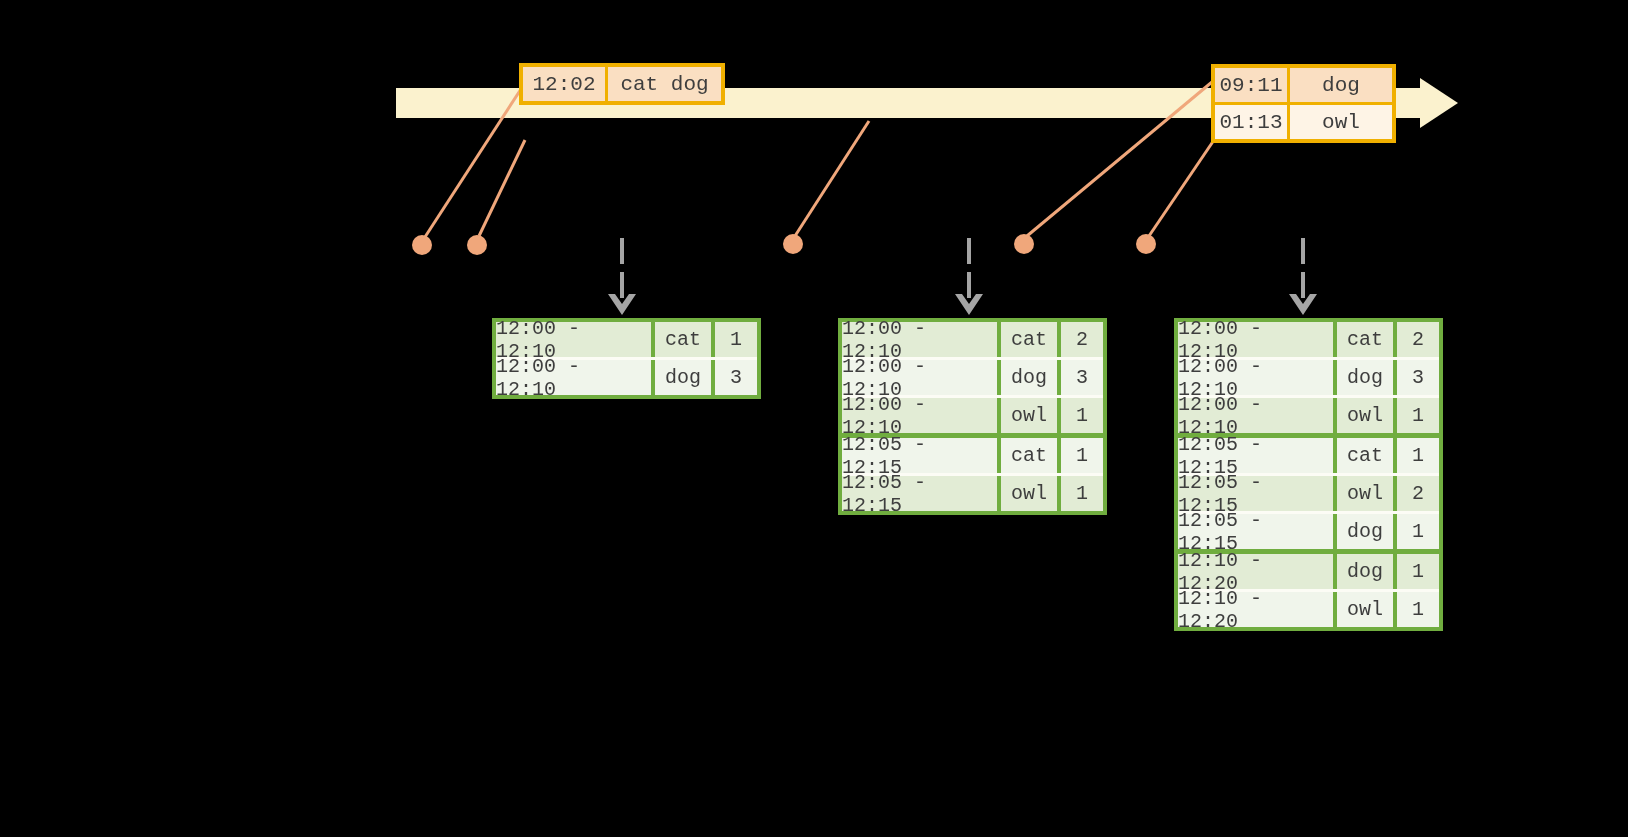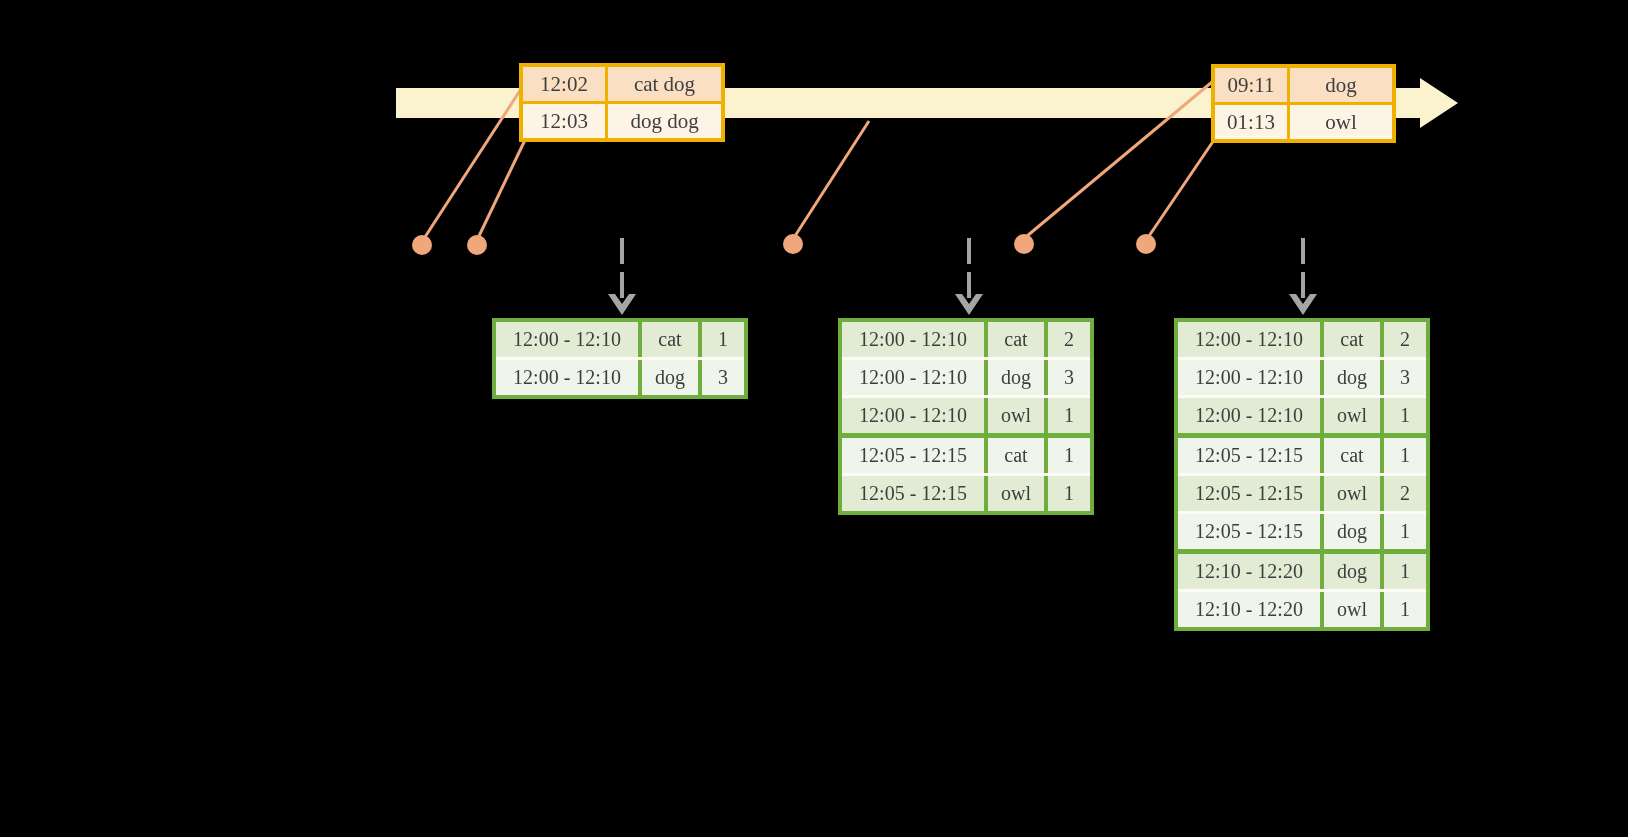--- a/index.html
+++ b/index.html
@@ -1,20 +1,20 @@
 <!DOCTYPE html>
 <html style="--background: #000000; --timeline-fill: #FBF2CE; --event-border: #F0B000; --event-row-dark: #FADFC2; --event-row-light: #FEF4E6; --connector: #F0A77B; --dashed-arrow: #A5A5A5; --result-border: #70AD3F; --result-row-dark: #E2ECD5; --result-row-light: #F0F5EB; --cell-gap: #FCFCF5; --table-text: #3E3E3E;"><head>
 <meta charset="utf-8">
 <style>
   html,body{margin:0;padding:0;background:#000;}
   .canvas{
     position:relative;
     width:1628px;height:837px;
     background:var(--background,#000);
-    font-family:Liberation Serif, serif;
+    font-family:Liberation Mono, monospace;
     overflow:hidden;
   }
   .layer{position:absolute;left:0;top:0;}
 
   
   .timeline-band{fill:var(--timeline-fill);}
   .timeline-head{fill:var(--timeline-fill);}
   .connector{stroke:var(--connector);stroke-width:3;fill:none;}
   .event-dot{fill:var(--connector);}
   .dash-line{stroke:var(--dashed-arrow);stroke-width:4;fill:none;stroke-dasharray:26 8;}
@@ -51,21 +51,21 @@
   }
   .rrow{display:flex;}
   .rrow.row-cont{border-top:3px solid var(--cell-gap);}
   .rrow.group-start{border-top:5px solid var(--result-border);}
   .rdark  .rcell{background:var(--result-row-dark);}
   .rlight .rcell{background:var(--result-row-light);}
   .rcell{
     display:flex;align-items:center;justify-content:center;
     height:35px;
   }
-  .rwindow{width:142px;}
+  .rwindow{width:155px;}
   .rword{width:56px;border-left:4px solid var(--result-border);}
   .rcount{width:42px;border-left:4px solid var(--result-border);}
 </style>
 </head>
 <body>
 
 <div class="canvas">
 
   <svg class="layer" width="1628" height="837">
 
@@ -96,24 +96,20 @@
       <line class="dash-line" x1="1303" y1="238" x2="1303" y2="298"></line>
       <polygon class="dash-head" points="1289,294 1303,315 1317,294 1310,294 1303,304 1296,294"></polygon>
     </g>
   </svg>
 
   <div class="etable" style="left:519px;top:63px;">
       <div class="erow edark">
         <div class="ecell etime">12:02</div>
         <div class="ecell ewords">cat dog</div>
       </div>
-      <div class="erow elight">
-        <div class="ecell etime">12:03</div>
-        <div class="ecell ewords">dog dog</div>
-      </div>
     </div>
   <div class="etable et-narrow" style="left:1211px;top:64px;">
       <div class="erow edark">
         <div class="ecell etime">09:11</div>
         <div class="ecell ewords">dog</div>
       </div>
       <div class="erow elight">
         <div class="ecell etime">01:13</div>
         <div class="ecell ewords">owl</div>
       </div>

